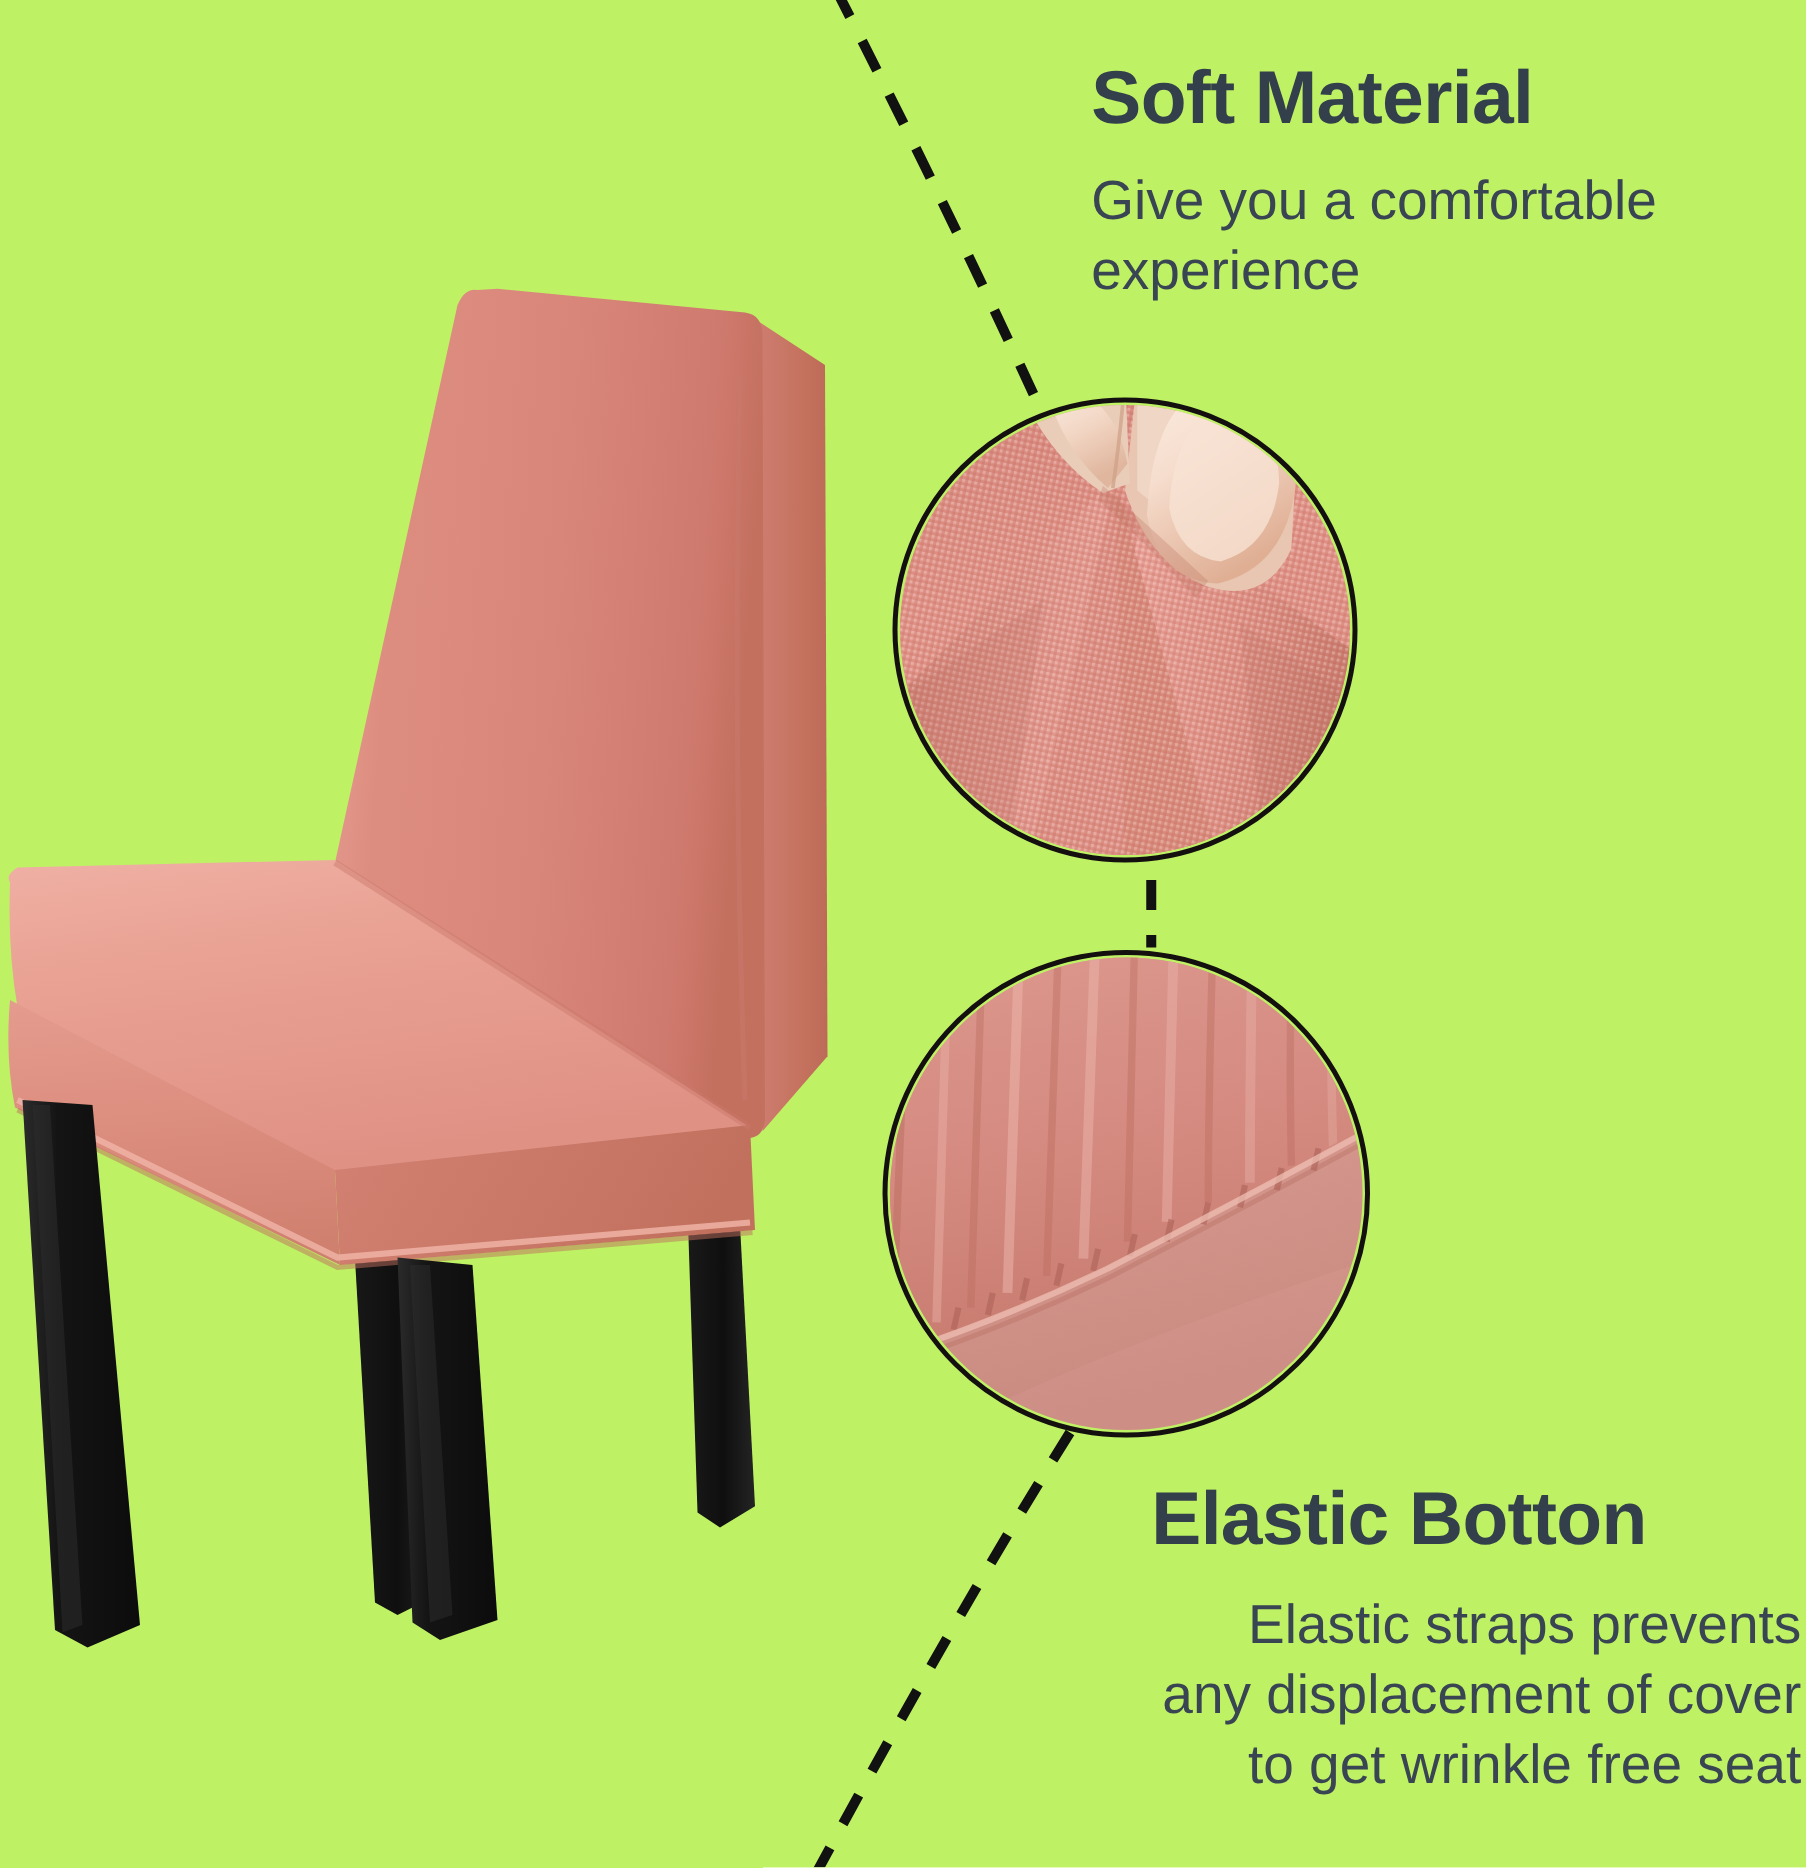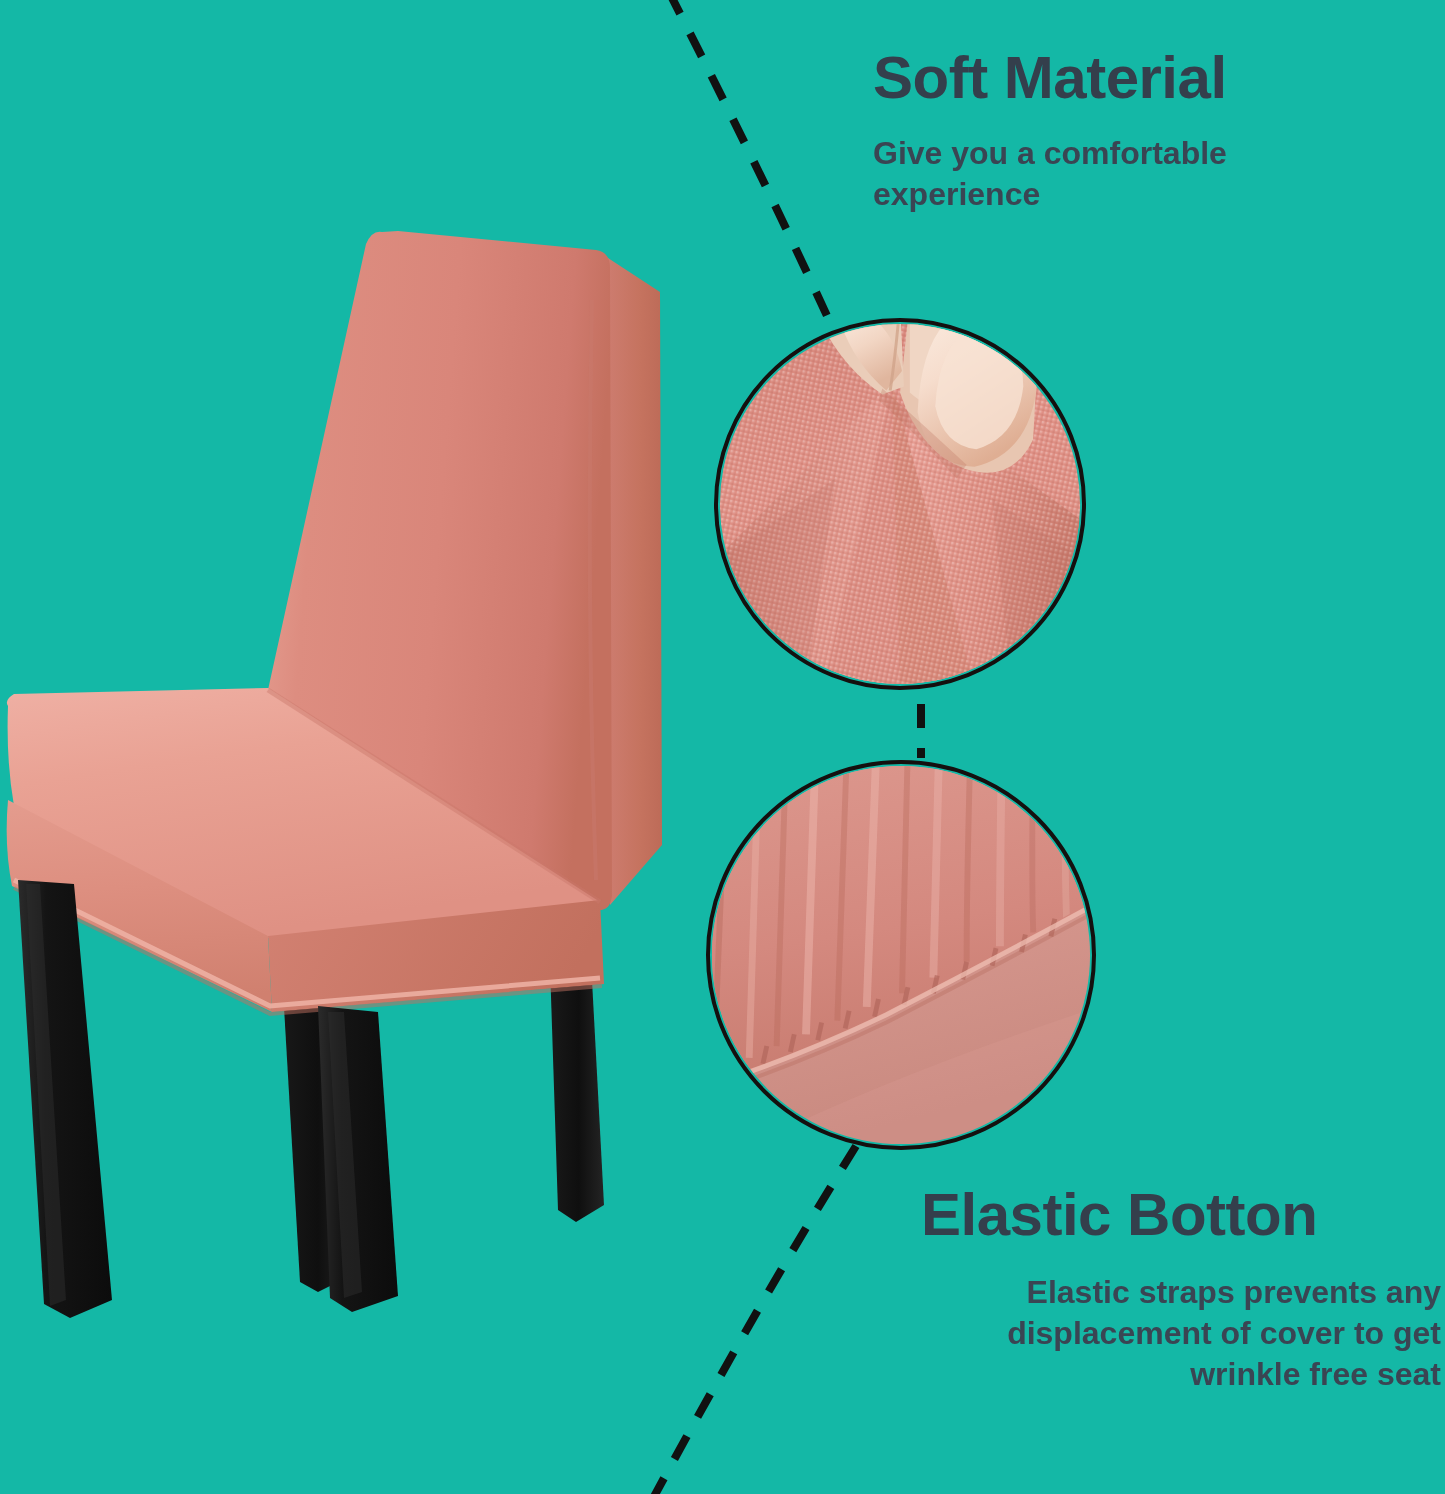--- a/index.html
+++ b/index.html
@@ -5,21 +5,21 @@
 <style>
   html, body {
     margin: 0;
     padding: 0;
     background: #ffffff;
   }
   #stage {
     position: relative;
     width: 1445px;
     height: 1494px;
-    background: #14b8a6;
+    background: #bef264;
     overflow: hidden;
     font-family: "Liberation Sans", sans-serif;
   }
 
   
   #chair-figure {
     position: absolute;
     left: 0;
     top: 0;
     width: 700px;
@@ -31,22 +31,22 @@
   .feature-title {
     font-size: 60px;
     font-weight: bold;
     color: #343f4c;
     letter-spacing: -0.5px;
     line-height: 1.08;
     margin: 0;
     white-space: nowrap;
   }
   .feature-desc {
-    font-size: 32px;
-    font-weight: bold;
+    font-size: 44px;
+    font-weight: normal;
     color: #3a4553;
     line-height: 1.28;
     margin: 0;
   }
   #soft-material-block {
     left: 873px;
     top: 46px;
     width: 520px;
   }
   #soft-material-block .feature-desc {

